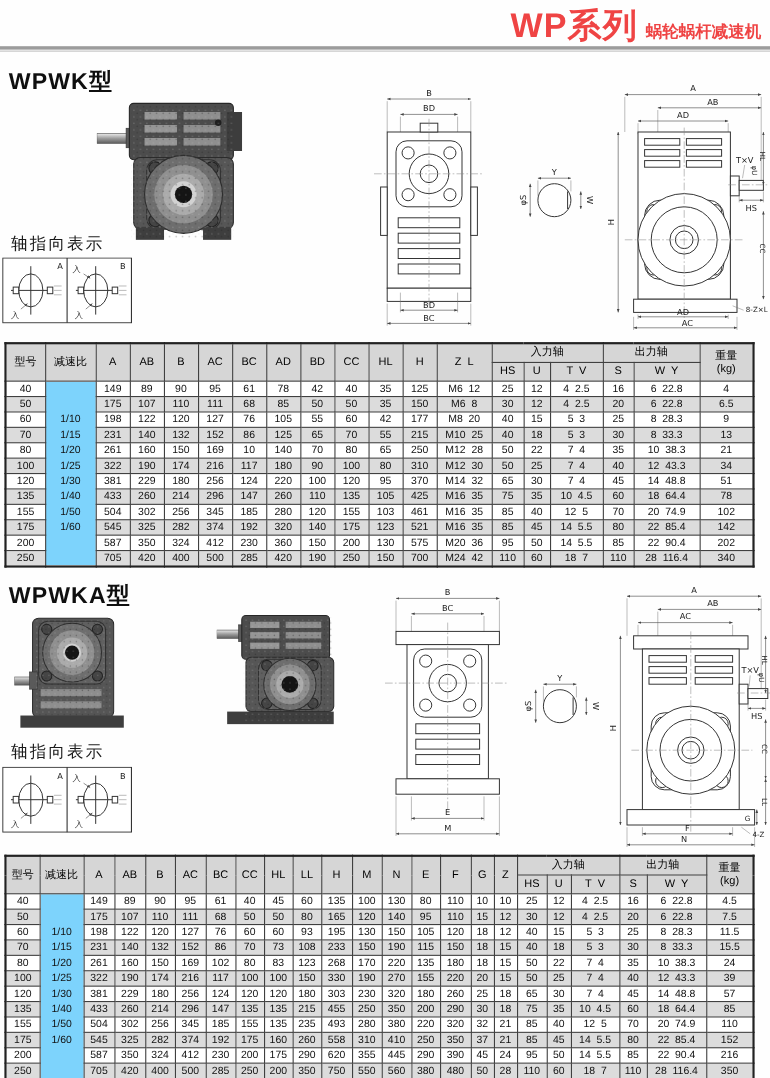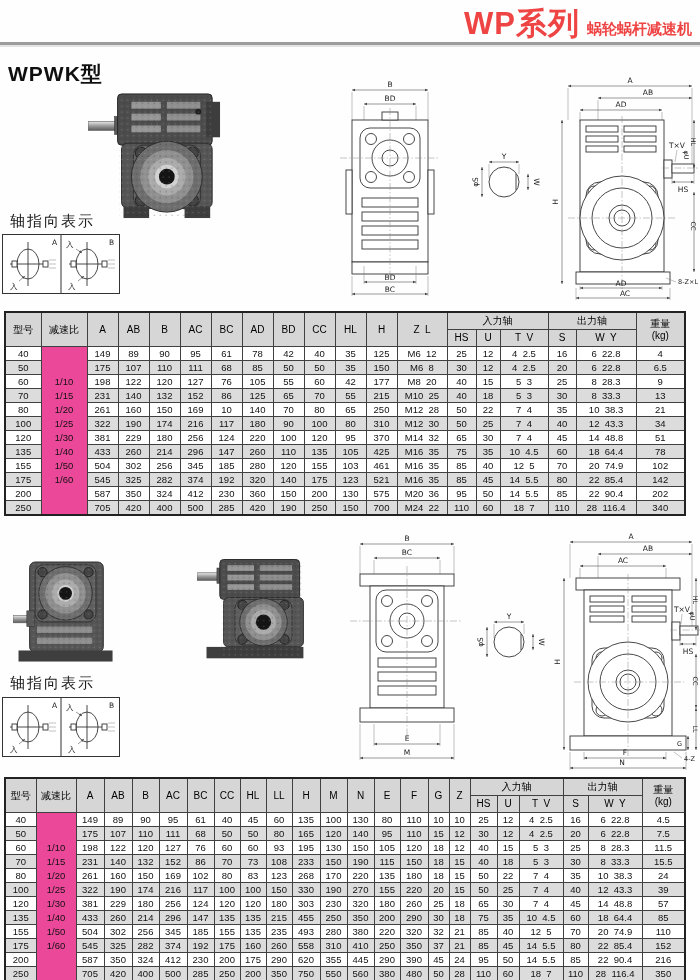--- a/index.html
+++ b/index.html
@@ -12,21 +12,21 @@
   .head-rule{left:0;top:42px;width:700px;height:3px;background:#9c9c9c;border-bottom:2px solid #e3e3e3;}
   .h-type{font-size:21px;font-weight:bold;color:#0f0f0f;letter-spacing:1px;}
   .axis-label{font-size:15px;color:#1a1a1a;letter-spacing:2px;}
   .photo svg,.drawing svg,.axis-box svg{display:block;}
   
   .dtable{border-collapse:collapse;table-layout:fixed;width:652px;border:2px solid #222;background:#fff;}
   .dtable th,.dtable td{border:1px solid #404040;text-align:center;vertical-align:middle;padding:0;overflow:hidden;}
   .dtable th{background:#d6d6d6;font-weight:normal;font-size:10px;height:16px;white-space:pre;line-height:1.12;}
   .dtable td{font-size:9.5px;height:13px;white-space:pre;color:#111;}
   .dtable tbody tr:nth-child(even) td{background:#dcdcdc;}
-  .dtable td.ratio{background:#ec4899;vertical-align:middle;}
+  .dtable td.ratio{background:#7dd3fc;vertical-align:middle;}
   .dtable td.ratio div{line-height:14px;font-size:9.5px;}
   
   svg .thin{fill:none;stroke:#333;stroke-width:0.9;}
   svg .fillw{fill:#fff;stroke:#333;stroke-width:0.9;}
   svg .dim{stroke:#555;stroke-width:0.6;fill:none;}
   svg .ext{stroke:#777;stroke-width:0.45;fill:none;}
   svg .cl{stroke:#888;stroke-width:0.5;fill:none;stroke-dasharray:7 2 1.5 2;}
   svg text{font-family:"DejaVu Sans",sans-serif;font-size:7.5px;fill:#222;}
   svg text.small{font-size:6.5px;}
 </style>
@@ -518,31 +518,32 @@
           <td>705</td>
           <td>420</td>
           <td>400</td>
           <td>500</td>
           <td>285</td>
           <td>420</td>
           <td>190</td>
           <td>250</td>
           <td>150</td>
           <td>700</td>
-          <td>M24  22</td>
+          <td>M24  42</td>
           <td>110</td>
           <td>60</td>
           <td>18  7</td>
           <td>110</td>
           <td>28  116.4</td>
           <td>340</td>
         </tr>
       </tbody>
     </table>
 
+  <div class="h-type" style="left:8px;top:527px">WPWKA型</div>
 
   <div class="photo" style="left:13px;top:551px">
     <svg width="106" height="116" viewBox="0 0 115 118">
       <defs>
         <linearGradient id="shg2" x1="0" y1="0" x2="0" y2="1">
           <stop offset="0" stop-color="#e8e8e8"></stop>
             <stop offset="0.5" stop-color="#9a9a9a"></stop>
             <stop offset="1" stop-color="#5c5c5c"></stop>
         </linearGradient>
         <pattern id="spk2" width="6" height="6" patternUnits="userSpaceOnUse">

